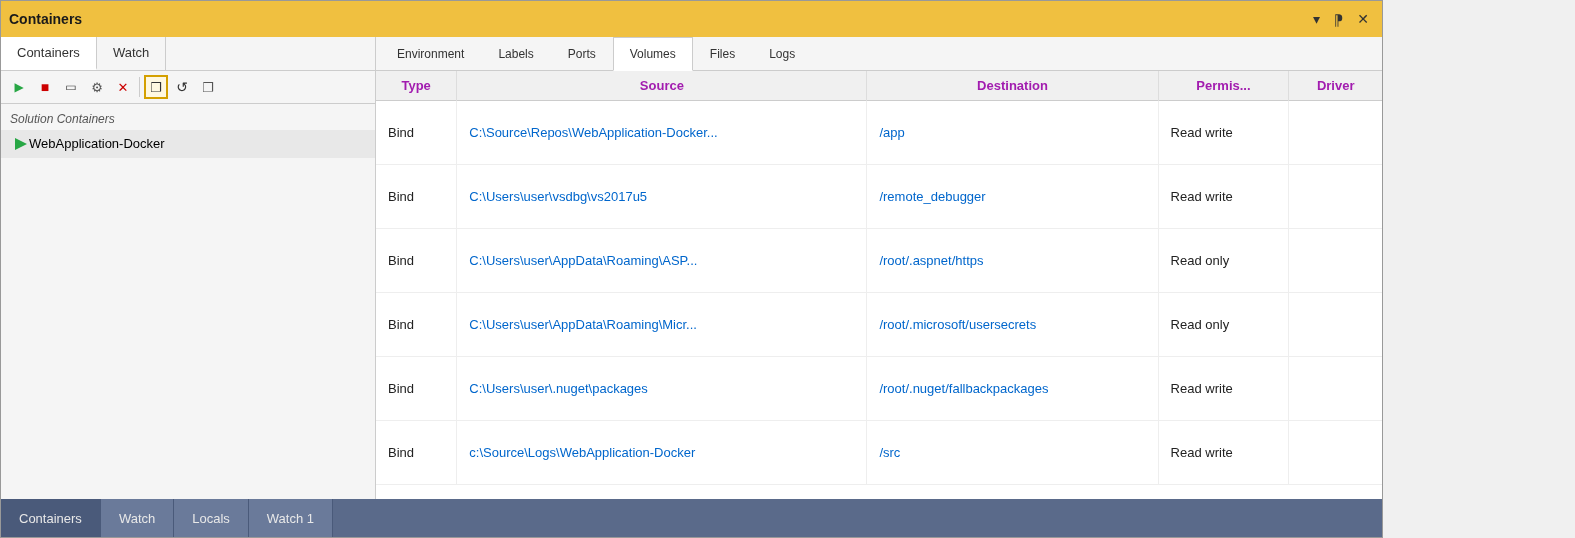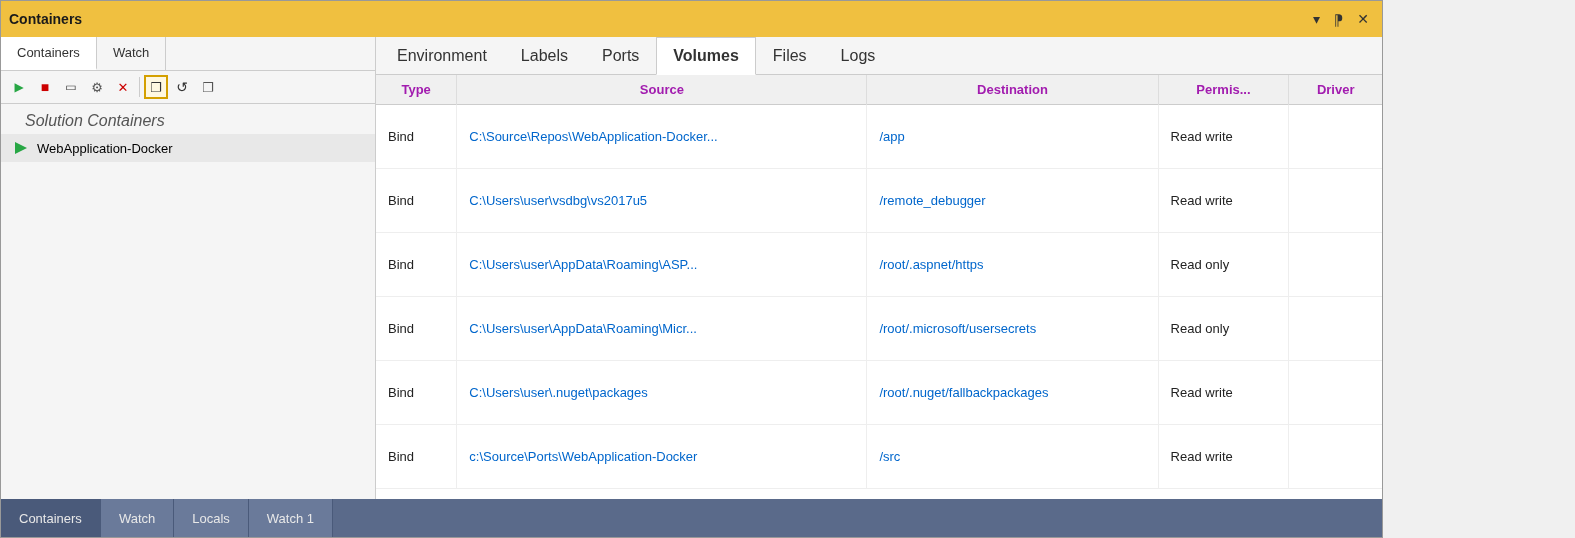--- a/index.html
+++ b/index.html
@@ -114,30 +114,30 @@
     }
 
     .toolbar-separator {
       width: 1px;
       height: 20px;
       background: #ccc;
       margin: 0 2px;
     }
 
     .solution-label {
-      padding: 8px 12px 4px 24px;
-      font-size: 16px;
+      padding: 8px 12px 4px 9px;
+      font-size: 12px;
       color: #555;
       font-style: italic;
     }
 
     .container-item {
       display: flex;
-      align-items: center;
-      gap: 8px;
+      align-items: flex-start;
+      gap: 0;
       padding: 6px 12px;
       cursor: pointer;
       background: #e8e8e8;
     }
 
     .play-icon {
       width: 16px;
       height: 16px;
       display: flex;
       align-items: center;
@@ -164,31 +164,31 @@
     .detail-tabs {
       display: flex;
       border-bottom: 1px solid #ccc;
       background: #f5f5f5;
       padding: 0 4px;
     }
 
     .detail-tab {
       padding: 9px 16px;
       cursor: pointer;
-      font-size: 16px;
+      font-size: 12px;
       color: #333;
       border: 1px solid transparent;
       margin-bottom: -1px;
     }
 
     .detail-tab.active {
       background: #fff;
       border-color: #ccc;
       border-bottom-color: #fff;
-      font-weight: 700;
+      font-weight: 400;
     }
 
     .table-container {
       flex: 1;
       overflow: auto;
     }
 
     table {
       width: 100%;
       border-collapse: collapse;
@@ -377,21 +377,21 @@
               </tr>
               <tr>
                 <td>Bind</td>
                 <td><span class="link-text">C:\Users\user\.nuget\packages</span></td>
                 <td><span class="link-text">/root/.nuget/fallbackpackages</span></td>
                 <td>Read write</td>
                 <td></td>
               </tr>
               <tr>
                 <td>Bind</td>
-                <td><span class="link-text">c:\Source\Ports\WebApplication-Docker</span></td>
+                <td><span class="link-text">c:\Source\Logs\WebApplication-Docker</span></td>
                 <td><span class="link-text">/src</span></td>
                 <td>Read write</td>
                 <td></td>
               </tr>
             </tbody>
         </table>
       </div>
 
     </div>
   </div>

